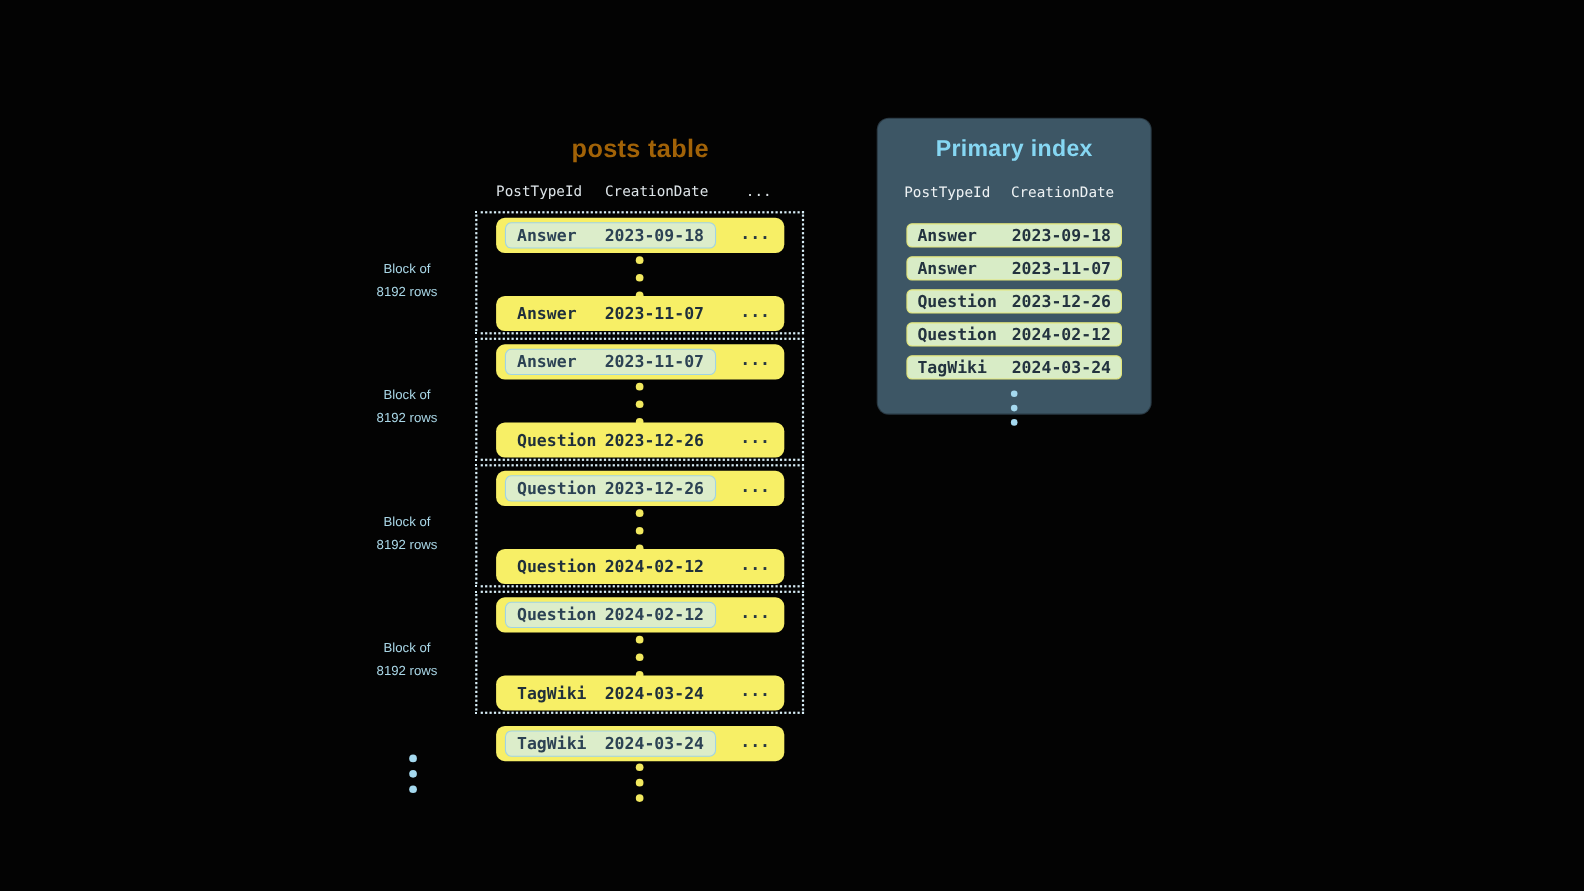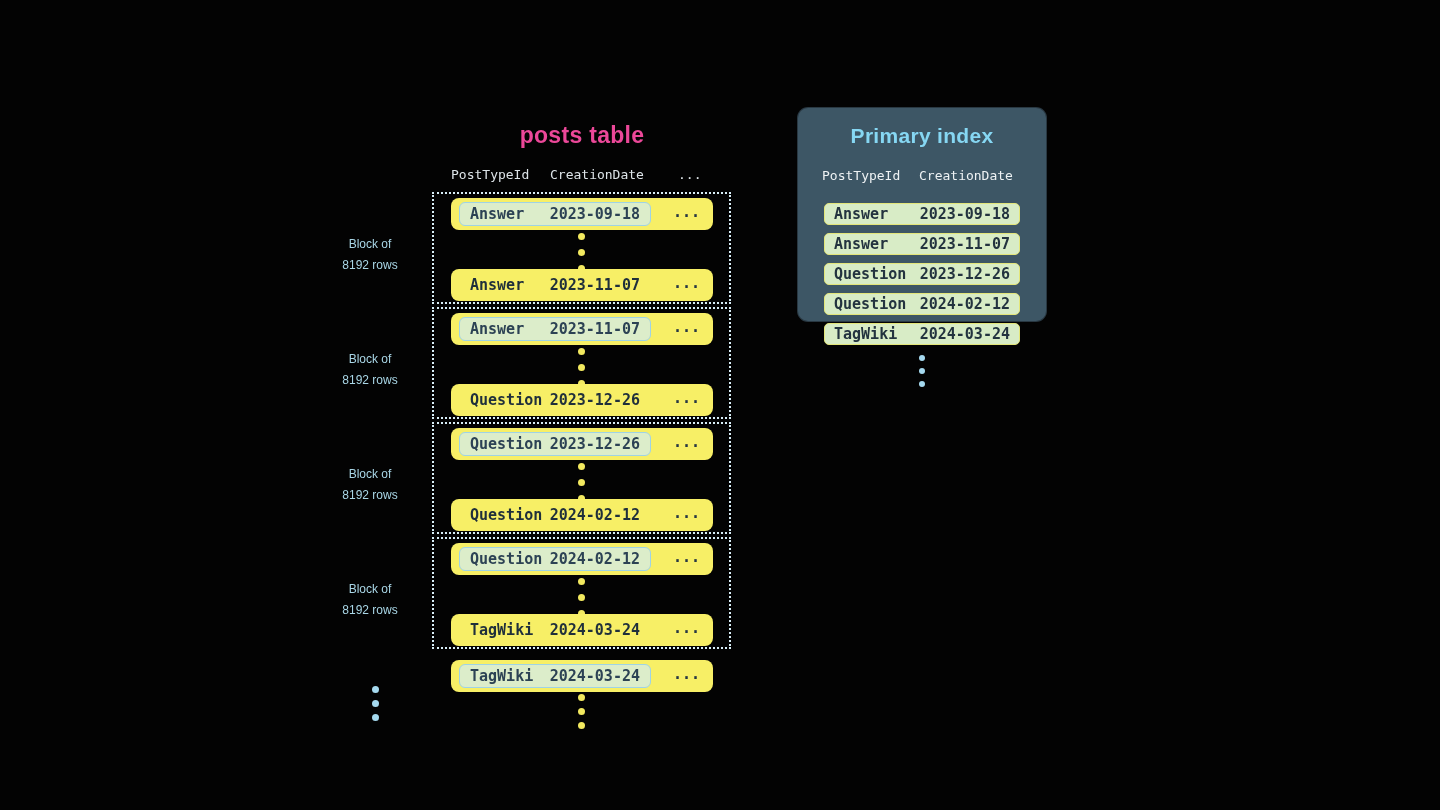--- a/index.html
+++ b/index.html
@@ -4,21 +4,21 @@
 <style>
   html,body{margin:0;padding:0;background:#030303;}
   .canvas{
     position:relative;width:1440px;height:810px;background:#030303;overflow:hidden;
     font-family:"Liberation Sans",sans-serif;
   }
 
   
   .pt-title{
     position:absolute;left:432px;top:122px;width:300px;margin:0;
-    text-align:center;font-size:23px;font-weight:600;color:#ec4899;letter-spacing:.3px;
+    text-align:center;font-size:23px;font-weight:600;color:#a16207;letter-spacing:.3px;
   }
   .pt-header{position:absolute;left:451px;top:167px;width:280px;height:18px;
     font-family:"DejaVu Sans Mono","Liberation Mono",monospace;font-size:13px;color:#dde4e8;}
   .pt-header .h1{position:absolute;left:0;}
   .pt-header .h2{position:absolute;left:99px;}
   .pt-header .h3{position:absolute;left:227px;}
 
   .blocks{position:absolute;left:432px;top:192px;width:299px;}
   .block{
     box-sizing:border-box;width:299px;height:112px;margin-bottom:3px;
@@ -52,21 +52,21 @@
   .overflow-row{position:absolute;left:451px;top:660px;width:262px;height:32px;
     background:#f7ef66;border-radius:8px;}
 
   .dotcol{position:absolute;display:flex;flex-direction:column;align-items:center;gap:7px;}
   .dotcol i{width:7px;height:7px;border-radius:50%;display:block;}
   .dotcol.yellow i{background:#f2e95f;}
   .dotcol.blue i{background:#a5d9ef;}
 
   
   .panel{
-    position:absolute;left:798px;top:108px;width:248px;height:213px;
+    position:absolute;left:798px;top:108px;width:248px;height:268px;
     background:#3d5665;border-radius:10px;box-shadow:0 0 0 1px #46607093;
   }
   .panel-title{
     position:absolute;left:0;top:16px;width:100%;margin:0;text-align:center;
     font-size:21px;font-weight:600;color:#86d7f3;letter-spacing:.3px;
   }
   .pi-header{position:absolute;left:0;top:60px;width:100%;height:16px;
     font-family:"DejaVu Sans Mono","Liberation Mono",monospace;font-size:13px;color:#eef2f4;}
   .pi-header .h1{position:absolute;left:24px;}
   .pi-header .h2{position:absolute;left:121px;}

